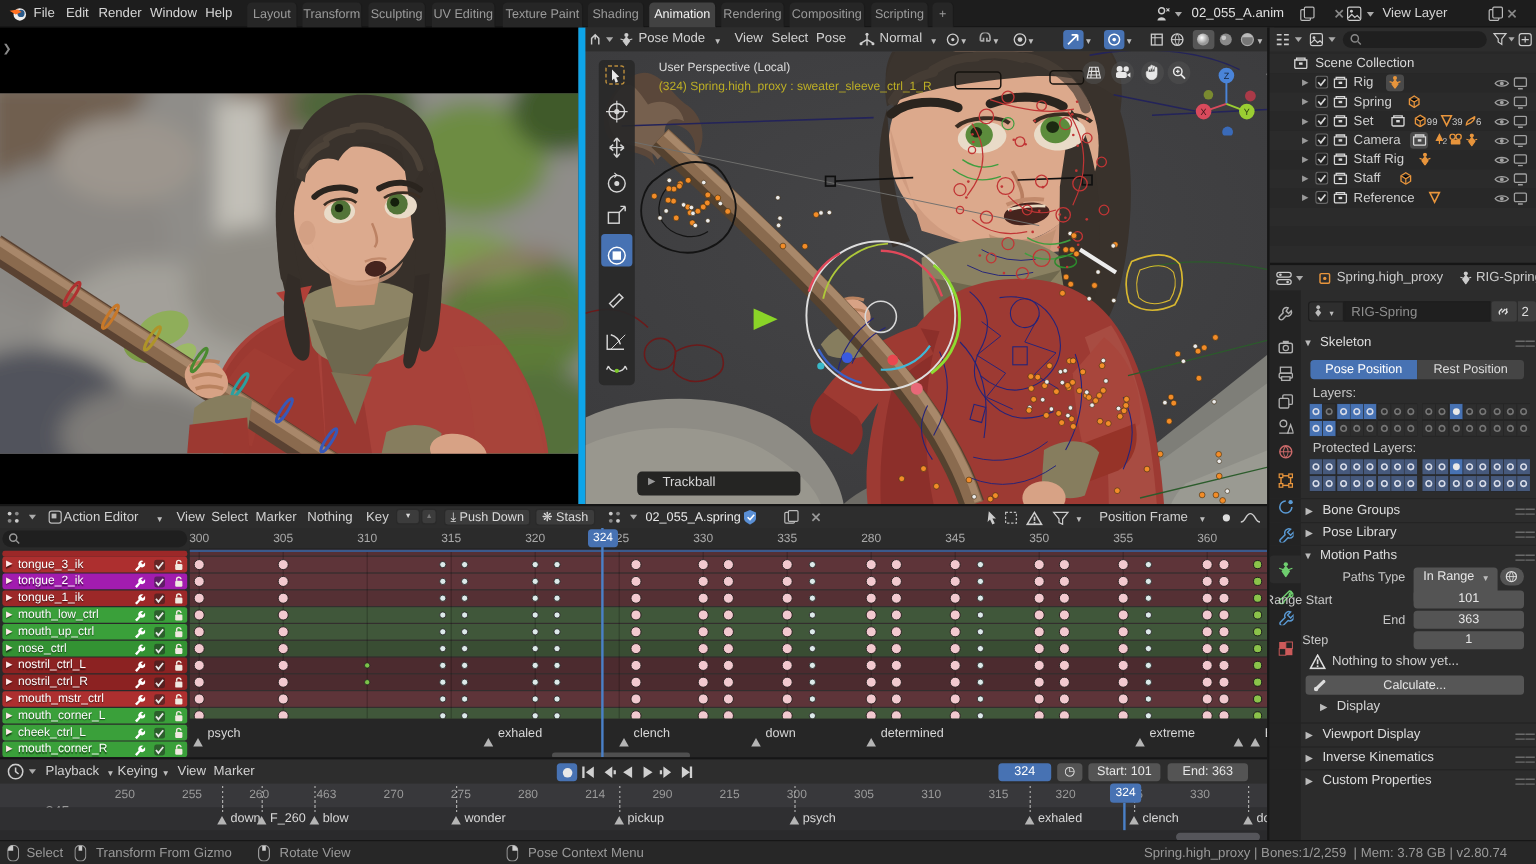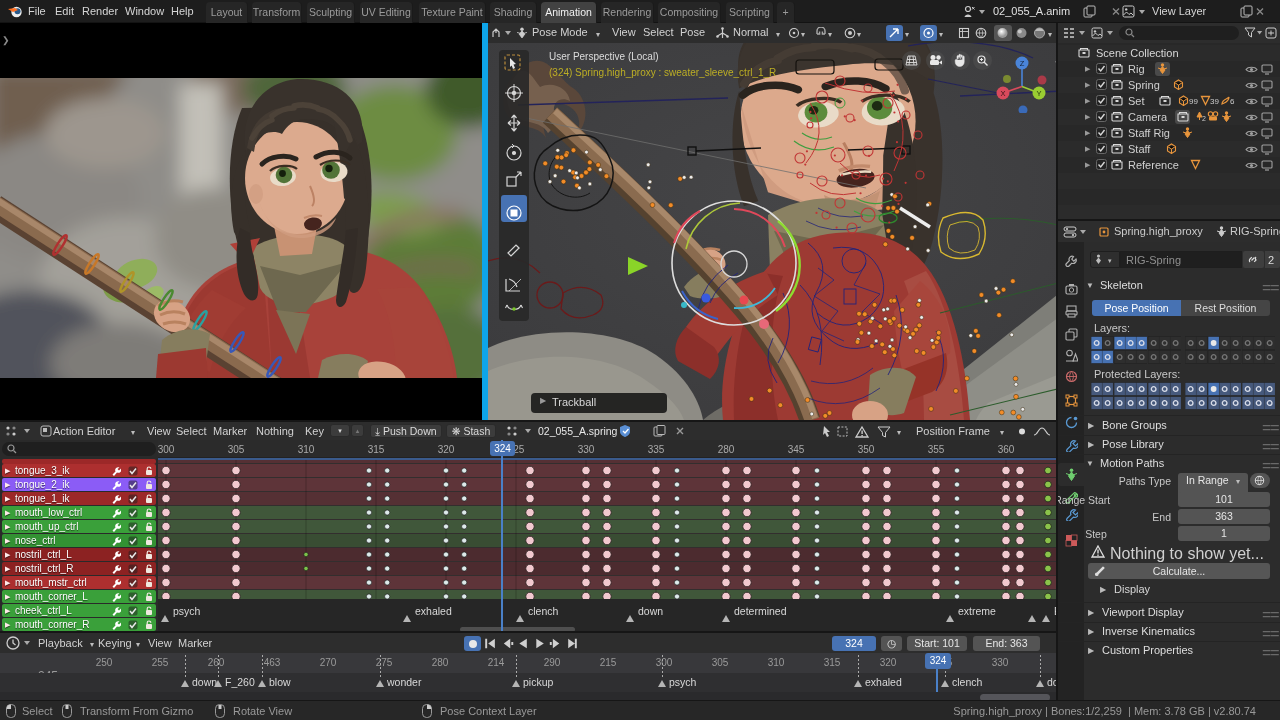--- a/index.html
+++ b/index.html
@@ -964,21 +964,21 @@
           </svg>
       <svg class="chico" style="left:126px" viewBox="0 0 10 10">
             <rect x="0.5" y="0.5" width="9" height="9" rx="2" fill="rgba(30,30,30,.5)"></rect>
             <path d="M2 5 l2 2.5 l4-5" stroke="#e8e8e8" stroke-width="1.5" fill="none"></path>
           </svg>
       <svg class="chico" style="left:142px" viewBox="0 0 10 10">
             <rect x="2" y="4" width="6" height="5" rx="1" fill="#f0e8e0"></rect>
             <path d="M3.2 4 V2.8 a1.8 1.8 0 0 1 3.6 0" stroke="#f0e8e0" fill="none" stroke-width="1.2"></path>
           </svg>
     </div>
-        <div class="chrow" style="top:56px;background:#8b5cf6">
+        <div class="chrow" style="top:56px;background:#a21caf">
       <span class="tri">▶</span>
           <span class="nm">tongue_2_ik</span>
       <svg class="chico" style="left:109px" viewBox="0 0 10 10">
             <path d="M8.5 1.5 a3 3 0 0 0 -4 4 L1.5 8.5 L3 10 L6 6.5 a3 3 0 0 0 4 -4 l-2 2 l-1.5-1.5 Z" fill="#fff"></path>
           </svg>
       <svg class="chico" style="left:126px" viewBox="0 0 10 10">
             <rect x="0.5" y="0.5" width="9" height="9" rx="2" fill="rgba(30,30,30,.5)"></rect>
             <path d="M2 5 l2 2.5 l4-5" stroke="#e8e8e8" stroke-width="1.5" fill="none"></path>
           </svg>
       <svg class="chico" style="left:142px" viewBox="0 0 10 10">
@@ -1265,21 +1265,21 @@
       <span class="abs" style="left:80px;top:4px">Transform From Gizmo</span>
    <span class="abs" style="left:215px;top:3px"><svg width="10" height="14" viewBox="0 0 10 14" style="vertical-align:-3px">
           <rect x="0.5" y="0.5" width="9" height="13" rx="4" fill="none" stroke="#9a9a9a"></rect>
           <path d="M3.5 1 h3 v4 h-3 Z" fill="#ccc"></path>
         </svg></span>
       <span class="abs" style="left:233px;top:4px">Rotate View</span>
    <span class="abs" style="left:422px;top:3px"><svg width="10" height="14" viewBox="0 0 10 14" style="vertical-align:-3px">
           <rect x="0.5" y="0.5" width="9" height="13" rx="4" fill="none" stroke="#9a9a9a"></rect>
           <path d="M9.5 5 V4.5 a4.5 4.5 0 0 0 -4.5 -4 V5 Z" fill="#ccc"></path>
         </svg></span>
-      <span class="abs" style="left:440px;top:4px">Pose Context Layer</span>
+      <span class="abs" style="left:440px;top:4px">Pose Context Menu</span>
    <span class="abs" style="right:24px;top:4px">Spring.high_proxy | Bones:1/2,259&nbsp; | Mem: 3.78 GB | v2.80.74</span>
     </div>
 
 <div id="rightpanel" class="abs">
   <div id="outliner">
         <div class="abs ehdr" style="left:0;top:0;width:222px;height:20px"></div>
         <svg class="abs" style="left:5px;top:4px" width="24" height="12" viewBox="0 0 24 12">
           <path d="M1 2 h4 M1 6 h4 M1 10 h4 M7 2 h4 M7 6 h4 M7 10 h4" stroke="#ccc" stroke-width="1.3"></path>
           <path d="M16 4 l3 4 l3-4" fill="#aaa"></path>
         </svg>
@@ -1887,21 +1887,21 @@
         <div class="widget" style="left:120px;top:271px;width:92px;height:15px;line-height:15px">101</div>
         <span class="abs" style="left:-37px;top:290px;width:150px;text-align:right;font-size:10.5px;color:#c8c8c8">End</span>
         <div class="widget" style="left:120px;top:288px;width:92px;height:15px;line-height:15px">363</div>
         <span class="abs" style="left:-37px;top:307px;width:150px;text-align:center;font-size:10.5px;color:#c8c8c8">Step</span>
         <div class="widget" style="left:120px;top:305px;width:92px;height:15px;line-height:15px">1</div>
         <svg class="abs" style="left:33px;top:324px" width="14" height="13" viewBox="0 0 14 13">
           <path d="M7 1 L13 12 H1 Z" fill="none" stroke="#ddd" stroke-width="1.3"></path>
           <rect x="6.3" y="4.5" width="1.4" height="4" fill="#ddd"></rect>
           <rect x="6.3" y="9.5" width="1.4" height="1.4" fill="#ddd"></rect>
         </svg>
-        <span class="abs" style="left:52px;top:324px;font-size:16px;color:#d0d0d0">Nothing to show yet...</span>
+        <span class="abs" style="left:52px;top:324px;font-size:11px;color:#d0d0d0">Nothing to show yet...</span>
         <div class="widget" style="left:30px;top:342px;width:182px;height:16px;line-height:16px;background:#565656">Calculate...</div>
         <svg class="abs" style="left:36px;top:344px" width="12" height="12" viewBox="0 0 13 13">
           <path d="M9.5 1.5 a2 2 0 0 1 2 2 L5 10 a2 2 0 1 1 -2 -2 L9.5 1.5 Z" fill="#ddd"></path>
         </svg>
         <span class="abs" style="left:42px;top:364px;font-size:8px;color:#bbb">▶</span>
         <span class="abs" style="left:56px;top:362px;font-size:11px;color:#d6d6d6">Display</span>
         <div class="abs" style="left:0;top:381px;width:222px;height:1px;background:#242424"></div>
         <span class="abs" style="left:30px;top:387px;font-size:8px;color:#bbb">▶</span>
         <span class="abs" style="left:44px;top:385px;font-size:11px;color:#dedede">Viewport Display</span>
         <span class="abs" style="left:204px;top:385px;color:#6a6a6a;letter-spacing:-1px">==</span>

